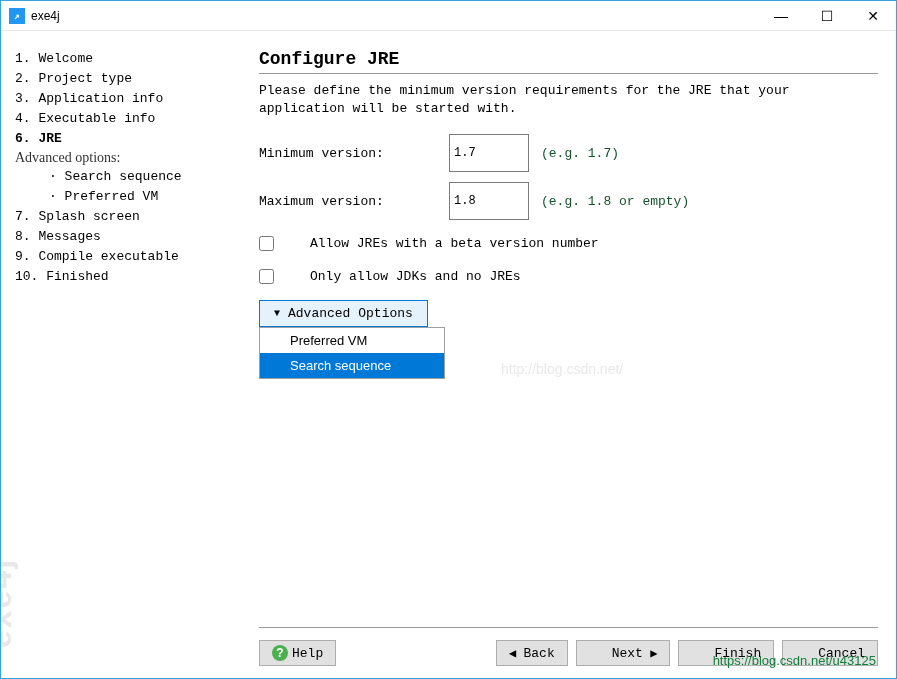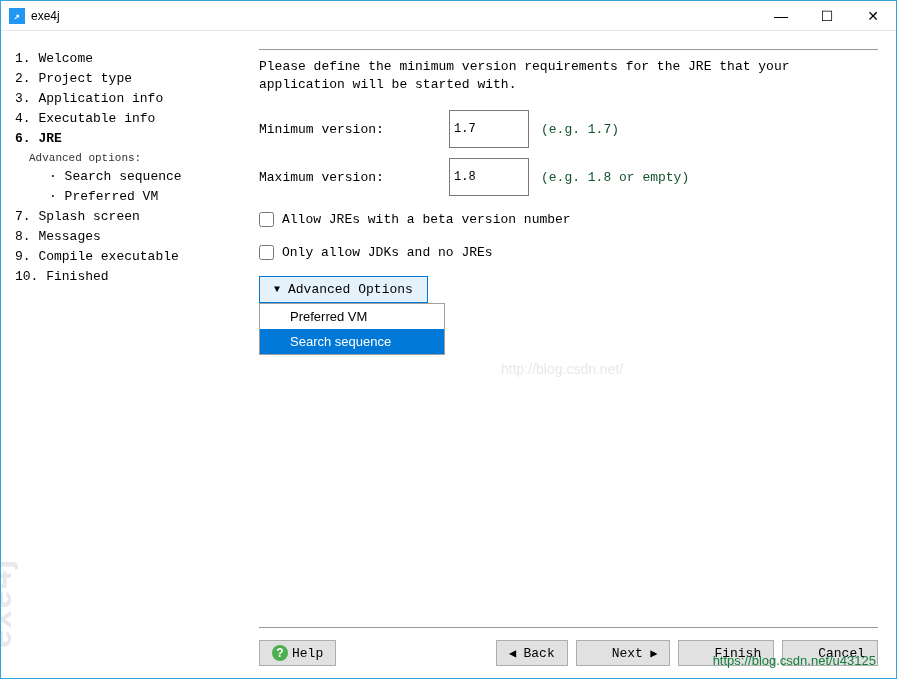--- a/index.html
+++ b/index.html
@@ -7,32 +7,32 @@
 .window { width: 897px; height: 679px; border: 1px solid #36a3d9; display: flex; flex-direction: column; background: #fff; }
 .titlebar { height: 30px; display: flex; align-items: center; padding: 0 0 0 8px; border-bottom: 1px solid #e8e8e8; }
 .titlebar-icon { width: 16px; height: 16px; background: #2196f3; margin-right: 6px; display: flex; align-items: center; justify-content: center; color: #fff; font-size: 10px; font-weight: bold; }
 .titlebar-title { flex: 1; font-family: "Segoe UI", sans-serif; font-size: 12px; }
 .titlebar-controls { display: flex; }
 .titlebar-btn { width: 46px; height: 30px; display: flex; align-items: center; justify-content: center; font-family: "Segoe UI", sans-serif; font-size: 14px; }
 .content { flex: 1; display: flex; overflow: hidden; }
 .sidebar { width: 240px; padding: 18px 10px 10px 14px; position: relative; }
 .sidebar-item { font-family: "Courier New", monospace; font-size: 13px; line-height: 20px; color: #000; cursor: default; }
 .sidebar-item.current { font-weight: bold; }
-.sidebar-sub-label { font-family: Liberation Mono, monospace; font-size: 11px; color: #333; margin-left: 14px; line-height: 18px; }
+.sidebar-sub-label { font-family: Liberation Serif, serif; font-size: 14px; color: #333; line-height: 18px; }
 .sidebar-sub-item { font-family: "Courier New", monospace; font-size: 13px; margin-left: 34px; line-height: 20px; }
 .watermark { position: absolute; bottom: 30px; left: 18px; color: #e8e8e8; font-size: 32px; font-family: Arial, sans-serif; transform: rotate(-90deg); transform-origin: left bottom; font-weight: bold; letter-spacing: 2px; }
 .main { flex: 1; padding: 18px 18px 12px 18px; display: flex; flex-direction: column; position: relative; }
 .page-title { font-family: "Courier New", monospace; font-size: 18px; font-weight: bold; margin-bottom: 4px; }
 .title-rule { border: none; border-top: 1px solid #999; margin-bottom: 8px; }
 .description { font-family: "Courier New", monospace; font-size: 13px; line-height: 18px; margin-bottom: 16px; }
 .form-row { display: flex; align-items: center; margin-bottom: 10px; font-family: "Courier New", monospace; font-size: 13px; }
 .form-label { width: 190px; }
 .form-input { width: 80px; height: 38px; border: 1px solid #7a7a7a; font-family: "Courier New", monospace; font-size: 12px; padding: 2px 4px; }
 .form-hint { margin-left: 12px; color: #14532d; }
-.checkbox-row { display: flex; align-items: center; margin-bottom: 12px; margin-top: 6px; font-family: "Courier New", monospace; font-size: 13px; }
+.checkbox-row { display: flex; align-items: center; margin-bottom: 12px; margin-top: 6px; font-family: "Courier New", monospace; font-size: 13px; gap: 28px; }
 .checkbox-row input { width: 15px; height: 15px; margin-right: 8px; }
 .adv-btn { margin-top: 4px; border: 1px solid #0078d7; background: #e5f1fb; padding: 5px 14px; font-family: "Courier New", monospace; font-size: 13px; display: inline-flex; align-items: center; cursor: default; }
 .adv-btn .tri { margin-right: 8px; font-size: 10px; }
 .dropdown { margin-top: 0; border: 1px solid #a0a0a0; border-top: 1px solid #a0a0a0; width: 186px; background: #fff; font-family: "Segoe UI", sans-serif; font-size: 13px; }
 .dropdown-item { padding: 5px 8px 5px 30px; cursor: default; }
 .dropdown-item.selected { background: #0078d7; color: #fff; }
 .wm2 { position: absolute; top: 330px; left: 260px; color: #e8e8e8; font-family: Arial, sans-serif; font-size: 14px; pointer-events: none; }
 .footer { margin-top: auto; }
 .footer-rule { border: none; border-top: 1px solid #999; margin-bottom: 12px; }
 .footer-row { display: flex; align-items: center; }
@@ -68,20 +68,21 @@
       <div class="sidebar-sub-item">· Search sequence</div>
       <div class="sidebar-sub-item">· Preferred VM</div>
       <div class="sidebar-item">7. Splash screen</div>
       <div class="sidebar-item">8. Messages</div>
       <div class="sidebar-item">9. Compile executable</div>
       <div class="sidebar-item">10. Finished</div>
       <div class="watermark">exe4j</div>
     </div>
 
     <div class="main">
+      <div class="page-title">Configure JRE</div>
       <hr class="title-rule">
       <div class="description">Please define the minimum version requirements for the JRE that your application will be started with.</div>
 
       <div class="form-row">
         <span class="form-label">Minimum version:</span>
         <input class="form-input" value="1.7" style="">
         <span class="form-hint">(e.g. 1.7)</span>
       </div>
 
       <div class="form-row">

